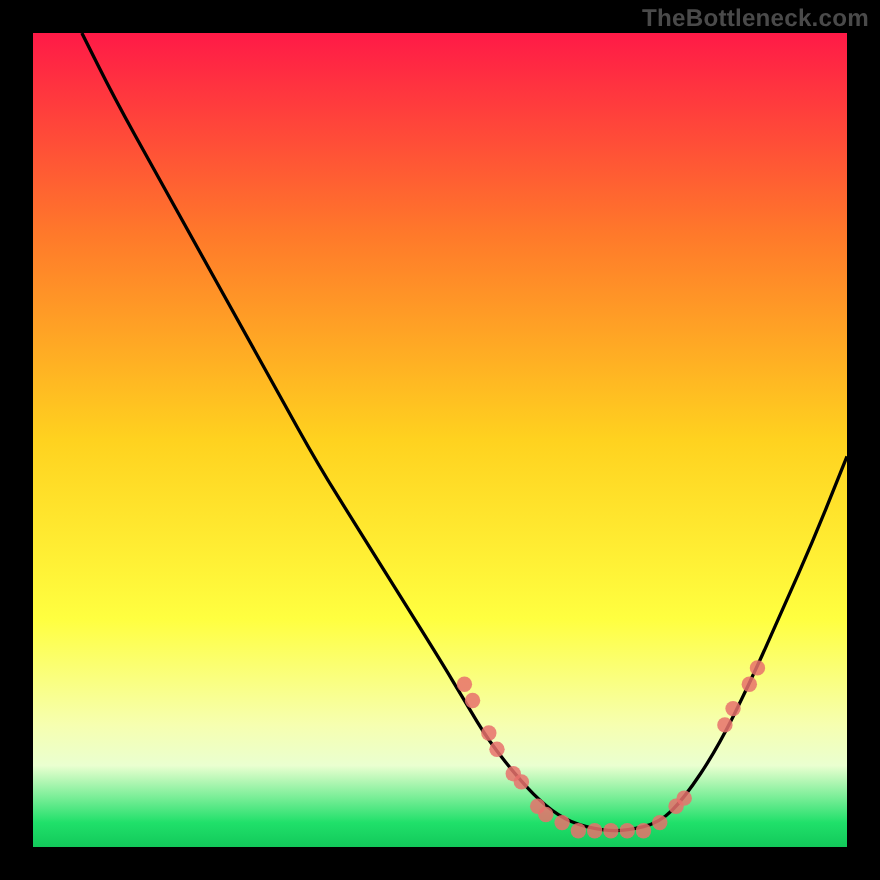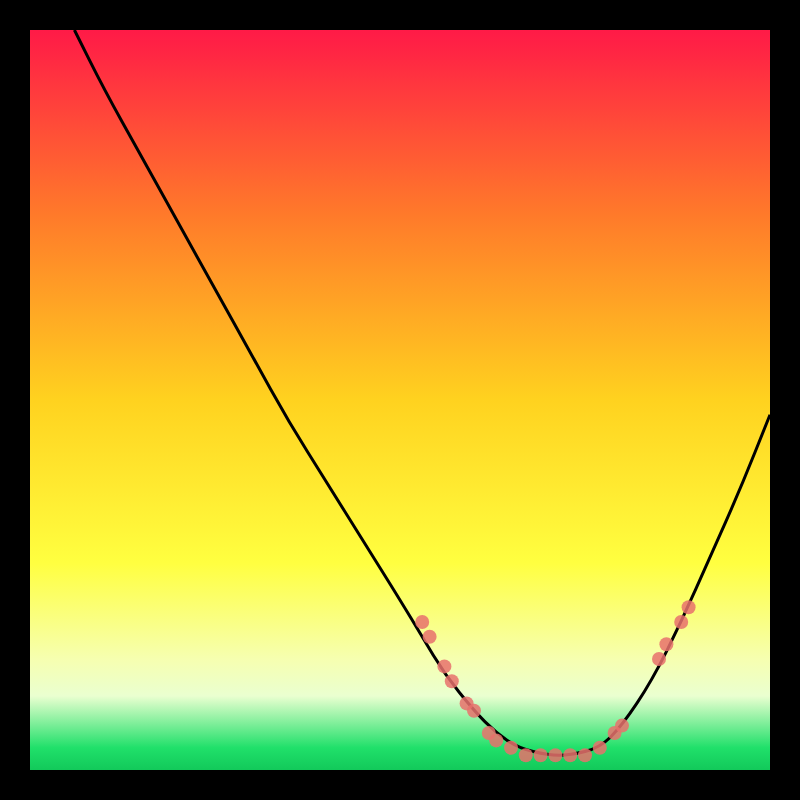--- a/index.html
+++ b/index.html
@@ -25,20 +25,21 @@
     font-weight: 600;
     letter-spacing: 0.2px;
     user-select: none;
   }
   svg { display: block; }
 </style>
 </head>
 <body>
 
 <div class="frame">
+  <div class="watermark">TheBottleneck.com</div>
 
   <svg id="chart-svg" width="800" height="800" viewBox="0 0 800 800">
     <defs>
       <linearGradient id="bg-grad" x1="0" y1="0" x2="0" y2="1">
           <stop offset="0.0%" stop-color="#ff1a47"></stop>
           <stop offset="25.0%" stop-color="#ff7a2a"></stop>
           <stop offset="50.0%" stop-color="#ffd21f"></stop>
           <stop offset="72.0%" stop-color="#ffff40"></stop>
           <stop offset="85.0%" stop-color="#f6ffb0"></stop>
           <stop offset="90.0%" stop-color="#eaffd0"></stop>

